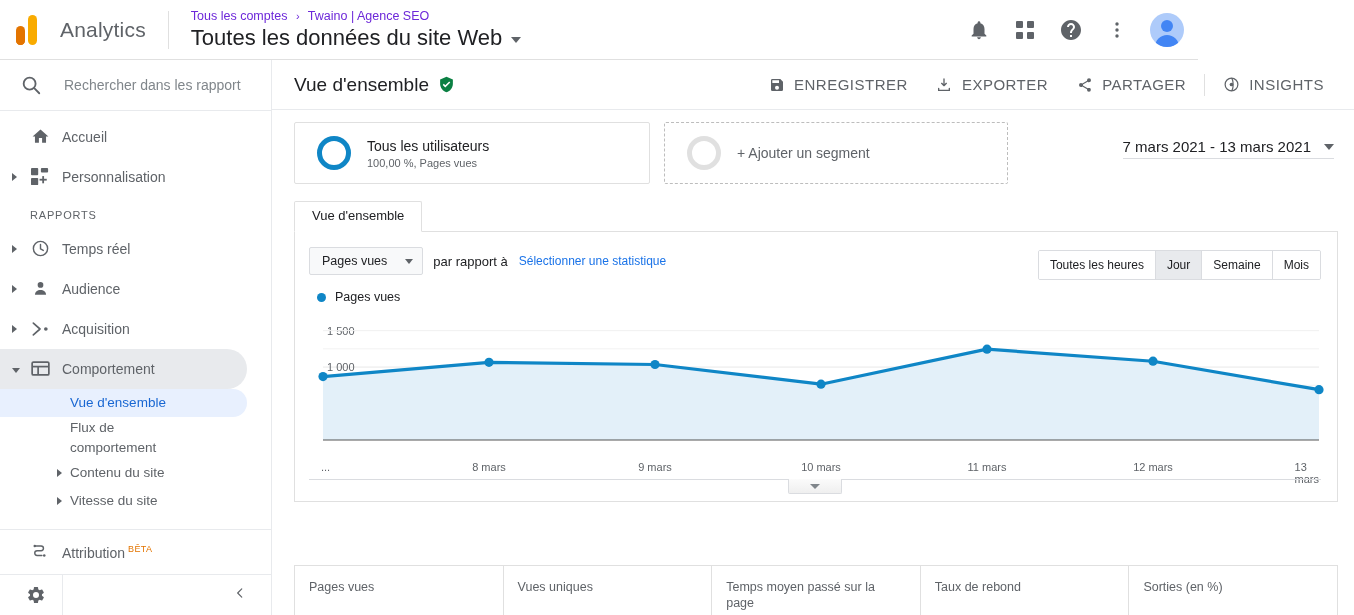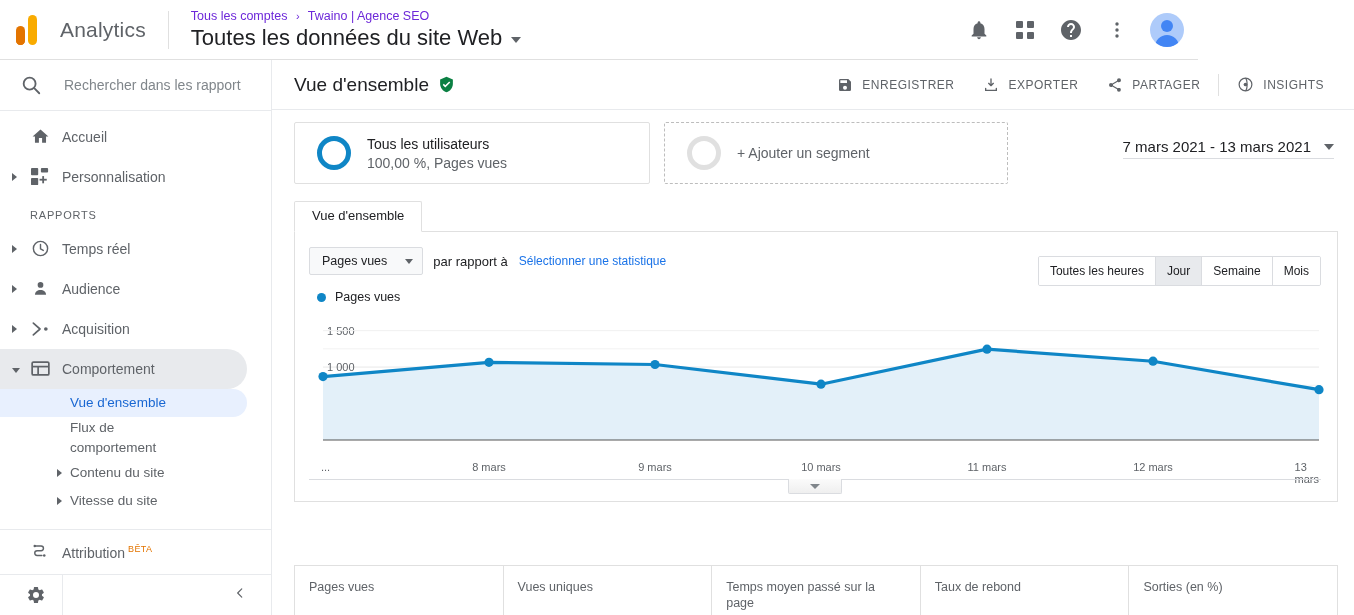--- a/index.html
+++ b/index.html
@@ -116,33 +116,33 @@
   .main { flex:1; height:555px; background:#fff; position:relative; overflow:hidden; }
   .page-head {
     height:50px; display:flex; align-items:center; padding: 0 16px 0 22px;
     border-bottom:1px solid #e8eaed;
   }
   .page-title { font-size:19px; color:#202124; font-weight:400; display:flex; align-items:center; }
   .shield { margin-left:9px; width:17px;height:17px; display:inline-flex; }
   .head-actions { margin-left:auto; display:flex; align-items:center; gap:0; }
   .action {
     display:flex; align-items:center; gap:9px; color:#5f6368;
-    font-size:12px; letter-spacing:.5px; padding: 0 14px; cursor:pointer;
+    font-size:15px; letter-spacing:.5px; padding: 0 14px; cursor:pointer;
   }
   .action .aic { width:17px;height:17px; display:flex; align-items:center; justify-content:center;}
   .action-sep { width:1px; height:22px; background:#e0e0e0; margin: 0 4px; }
 
   .segbar { padding: 12px 16px 0 22px; display:flex; gap: 14px; position:relative; }
   .segment-card {
     width: 356px; height: 62px; border:1px solid #e0e0e0; border-radius:2px;
     display:flex; align-items:center; padding-left: 22px; background:#fff;
   }
   .seg-ring { width:34px;height:34px;border-radius:50%;border:5px solid #0f86c6; margin-right:16px; }
   .seg-name { font-size:14px;color:#202124; line-height:18px;}
-  .seg-sub { font-size:14px;color:#5f6368; margin-top:2px;}
+  .seg-sub { font-size:11px;color:#5f6368; margin-top:2px;}
   .segment-add {
     width: 344px; height: 62px; border:1px dashed #bdbdbd; border-radius:2px;
     display:flex; align-items:center; padding-left: 22px; background:#fff; cursor:pointer;
   }
   .seg-ring-empty { width:34px;height:34px;border-radius:50%;border:5px solid #e0e0e0; margin-right:16px; }
   .seg-add-label { font-size:14px; color:#5f6368; }
 
   .daterange {
     position:absolute; right: 20px; top: 28px; display:flex; align-items:center;
     border-bottom:1px solid #dadce0; padding-bottom:3px; cursor:pointer;
@@ -174,21 +174,21 @@
   .select-btn {
     display:flex;align-items:center; gap:18px;
     border:1px solid #dadce0; border-radius:2px; background:#f8f9fa;
     font-size:12.5px; color:#202124; padding: 6px 9px 6px 12px; cursor:pointer;
   }
   .select-btn .scaret { width:0;height:0;border-left:4px solid transparent;border-right:4px solid transparent;border-top:5px solid #5f6368;}
   .ctrl-text { font-size:13px; color:#202124; margin-left:10px; }
   .ctrl-link { font-size:12px; color:#1a73e8; margin-left:11px; cursor:pointer; }
 
   .gran {
-    position:absolute; right:0; top:10px; display:flex;
+    position:absolute; right:0; top:4px; display:flex;
     border:1px solid #dadce0; border-radius:2px; overflow:hidden; background:#fff;
   }
   .gran div {
     font-size:12px; color:#202124; padding: 7px 11px; cursor:pointer;
     border-right:1px solid #dadce0; background:#fff;
   }
   .gran div:last-child { border-right:none; }
   .gran div.on { background:#e8eaed; }
 
   .legendrow { display:flex; align-items:center; margin: 14px 0 0 8px; }

